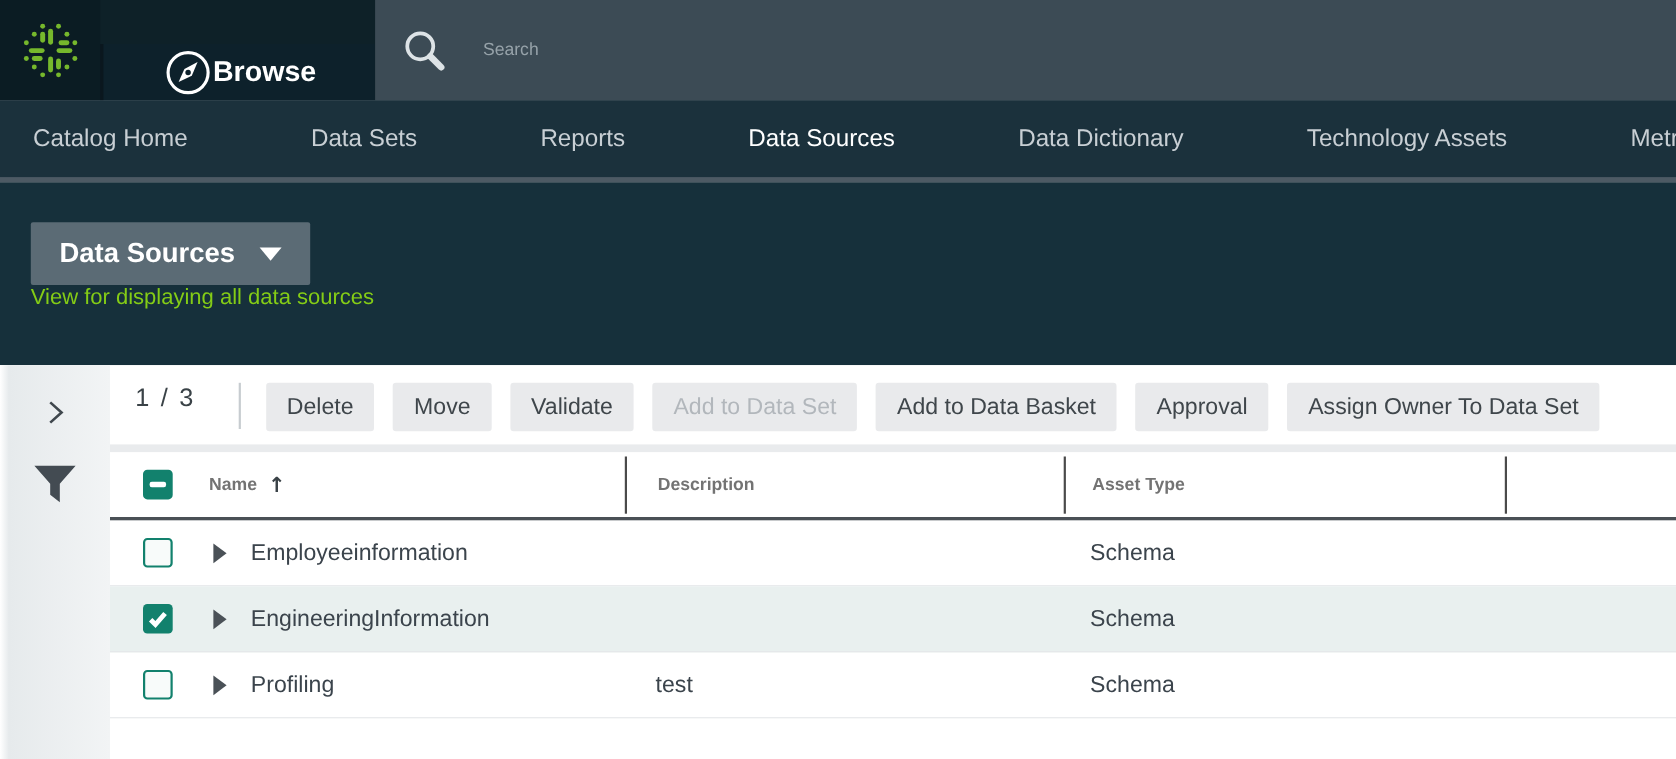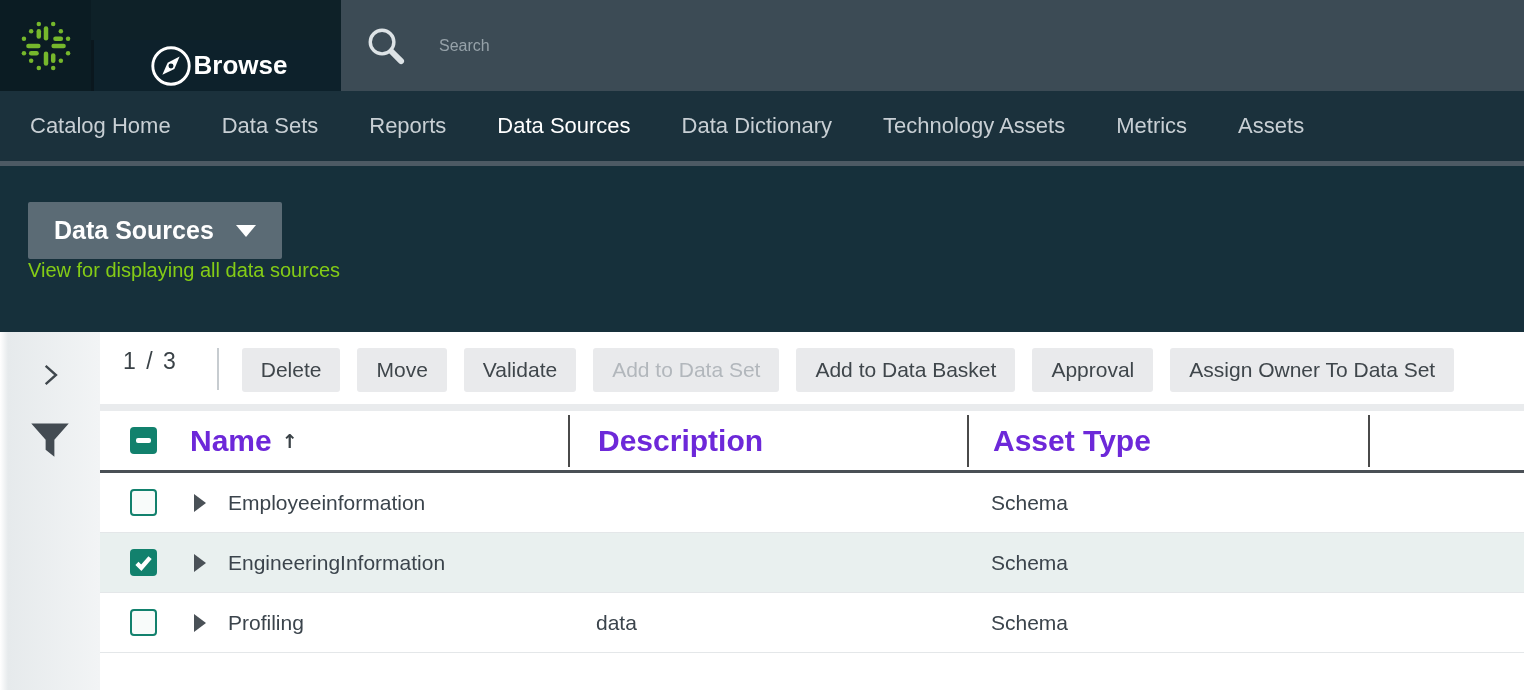--- a/index.html
+++ b/index.html
@@ -14,21 +14,21 @@
                 display:flex; align-items:center; justify-content:center; 
                 color:#fff; font-size:26px; font-weight:700; cursor:pointer; flex-shrink:0;margin-top:40px; }
   .search-box { flex:1; background:#3C4B55; display:flex; align-items:center;
                 padding-left:24px; gap:32px; }
   .search-input { background:transparent; border:none; outline:none; flex:1;
                   color:#E6EBED; font-size:16px; font-family:inherit; }
   .search-input::placeholder { color:#96A2A9; }
 
   
   .navbar { height:75px; background:#1B313C; display:flex; align-items:stretch;
-            gap:51px; padding-left:30px; border-bottom:5px solid #4D5A64;
+            gap:112px; padding-left:30px; border-bottom:5px solid #4D5A64;
             overflow:hidden; }
   .nav-item { color:#C8CFD4; font-size:22px; white-space:nowrap; position:relative;
               display:flex; align-items:center; cursor:pointer; }
   .nav-item.active { color:#FFFFFF; }
   .nav-item.active::after { content:""; position:absolute; left:0; right:0;
               bottom:-5px; height:5px; background:#36A28D; }
 
   
   .subheader { height:166px; background:#16303B; padding:36px 0 0 28px; }
   .view-btn { background:#5B6B75; border:none; border-radius:2px; color:#fff;
@@ -51,21 +51,21 @@
   .count { font-size:23px; color:#3A4247; letter-spacing:2px; white-space:nowrap; }
   .tdivider { width:2px; height:42px; background:#C7CCD0; margin:0 6px 0 22px; flex-shrink:0; }
   .tbtn { background:#E9EAEC; border:none; border-radius:3px; font-size:21px;
           color:#3F464B; padding:10px 19px; cursor:pointer; font-family:inherit;
           white-space:nowrap; }
   .tbtn:disabled { color:#B2B7BC; cursor:default; }
 
   .table-strip { height:7px; background:#E9EBED; margin-top:14px; }
 
   .thead { display:flex; align-items:center; height:62px; border-bottom:3px solid #4A5056; }
-  .hlabel { font-size:30px; font-weight:700; color:#6d28d9; }
+  .hlabel { font-size:16px; font-weight:700; color:#737373; }
   .sort-arrow { font-family:"DejaVu Sans",sans-serif; font-size:19px; font-weight:700;
                 color:#3A4247; margin-left:10px; }
   .trow { display:flex; align-items:center; height:60px; border-bottom:1px solid #E4E7E9;justify-content:space-between; }
   .trow.selected { background:#E9F0EF; }
 
   .col-check { width:90px; flex-shrink:0; display:flex; align-items:center; padding-left:30px; }
   .col-name  { width:378px; flex-shrink:0; display:flex; align-items:center; }
   .col-desc  { width:399px; flex-shrink:0; padding-left:28px; display:flex; align-items:center; }
   .col-type  { width:401px; flex-shrink:0; padding-left:24px; display:flex; align-items:center; }
   .col-last  { flex:1; }
@@ -257,21 +257,21 @@
       </div>
         <div class="trow">
         <div class="col-check">
           <div class="cb unchecked"></div>
         </div>
         <div class="col-name">
           <div class="expand"></div>
           <span class="cell-text name-text">Profiling</span>
         </div>
         <div class="col-desc">
-          <span class="cell-text">data</span>
+          <span class="cell-text">test</span>
         </div>
         <div class="col-type">
           <span class="cell-text">Schema</span>
         </div>
         <div class="col-last"></div>
       </div>
       </div>
 
   </div>
 </div>

